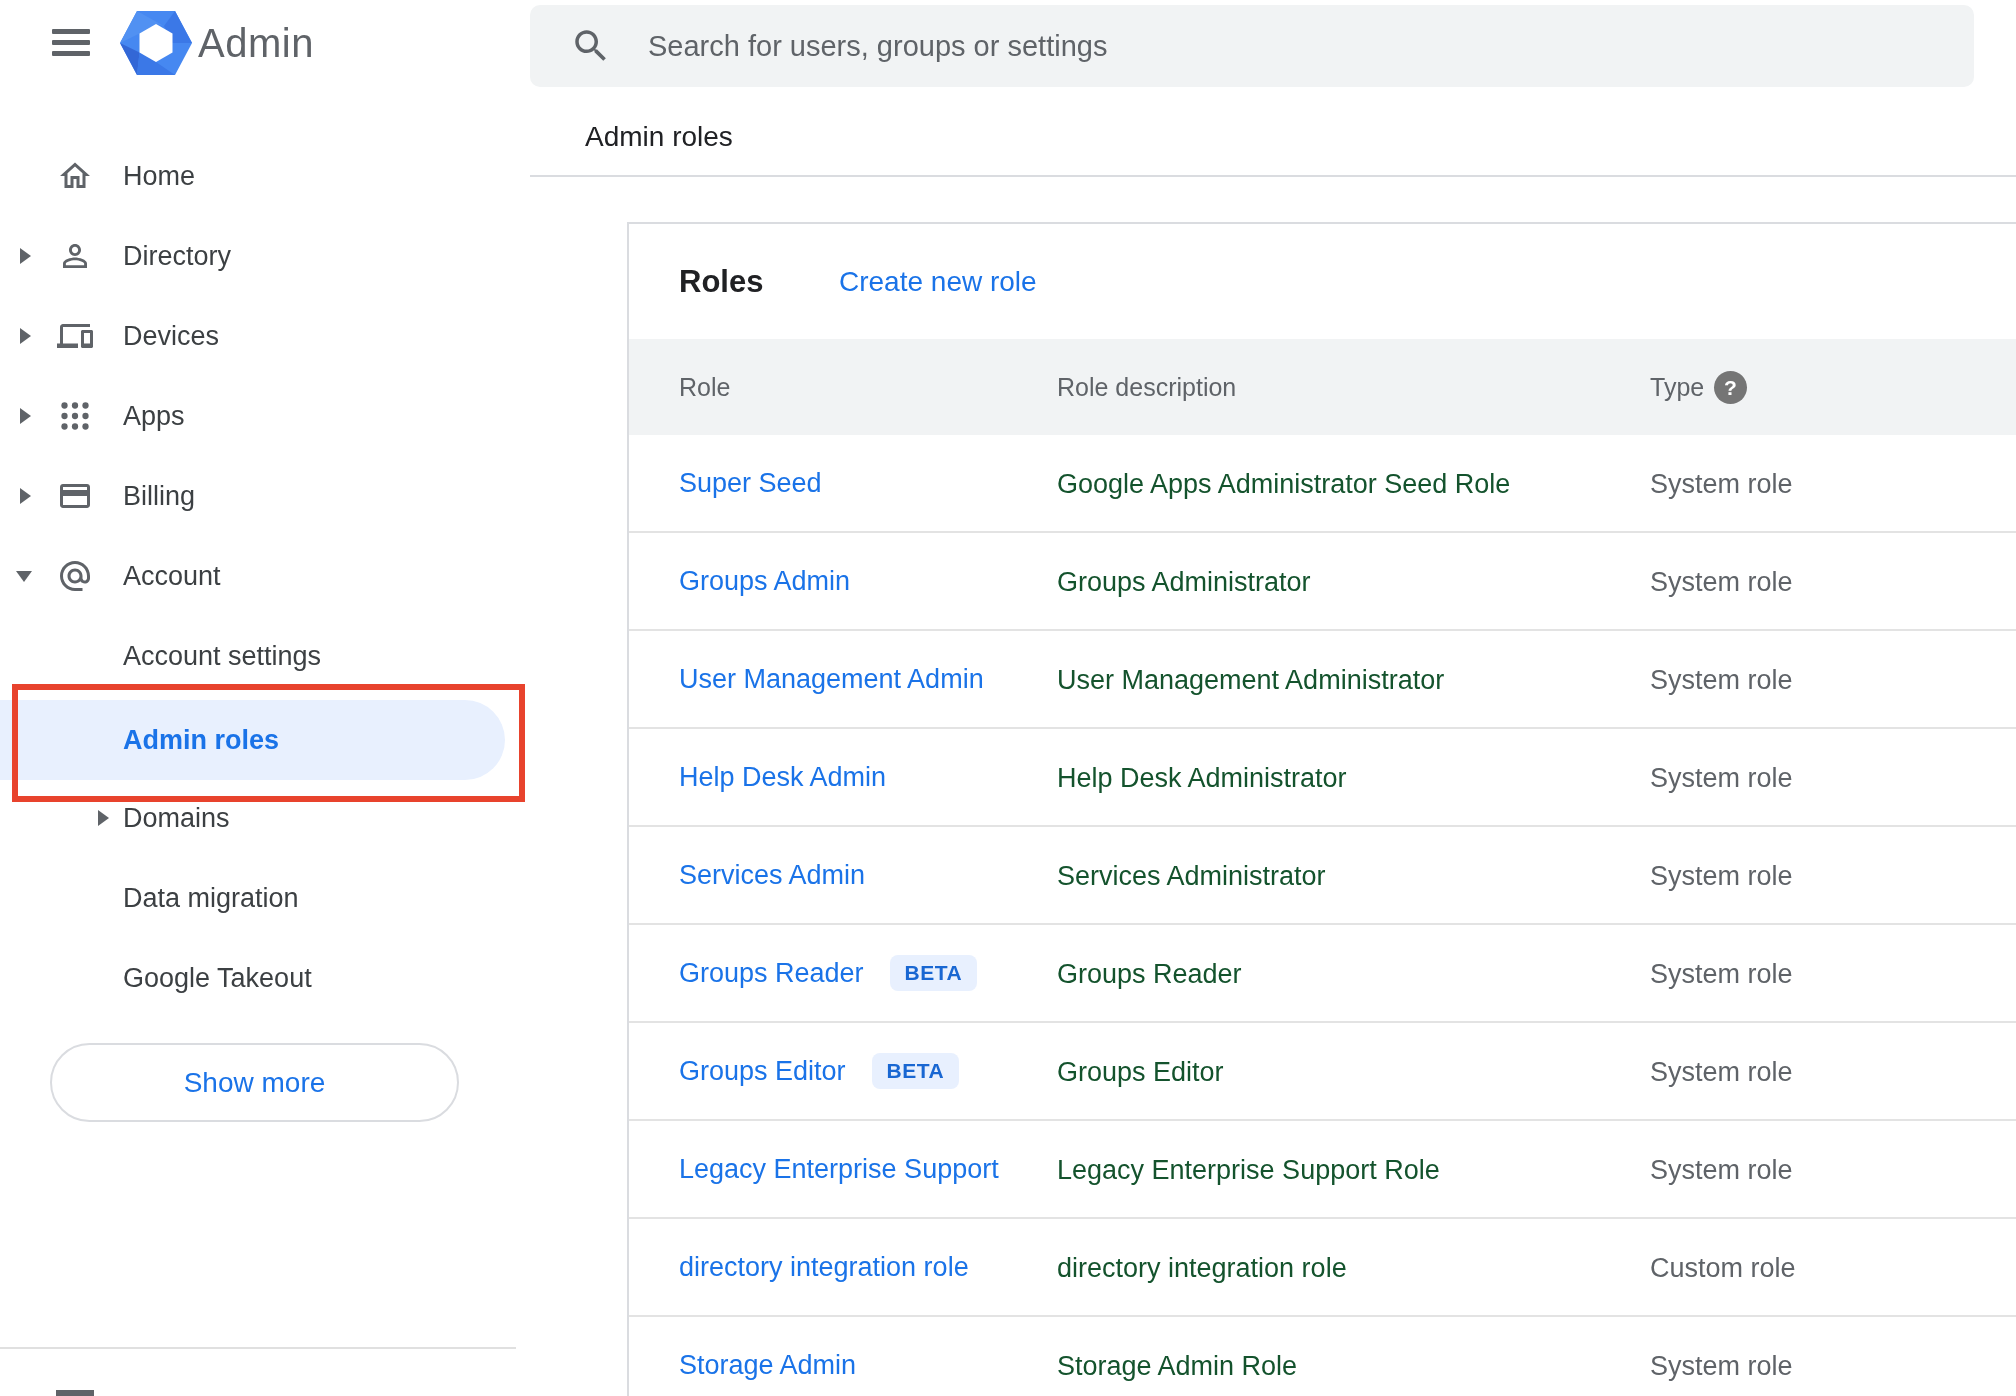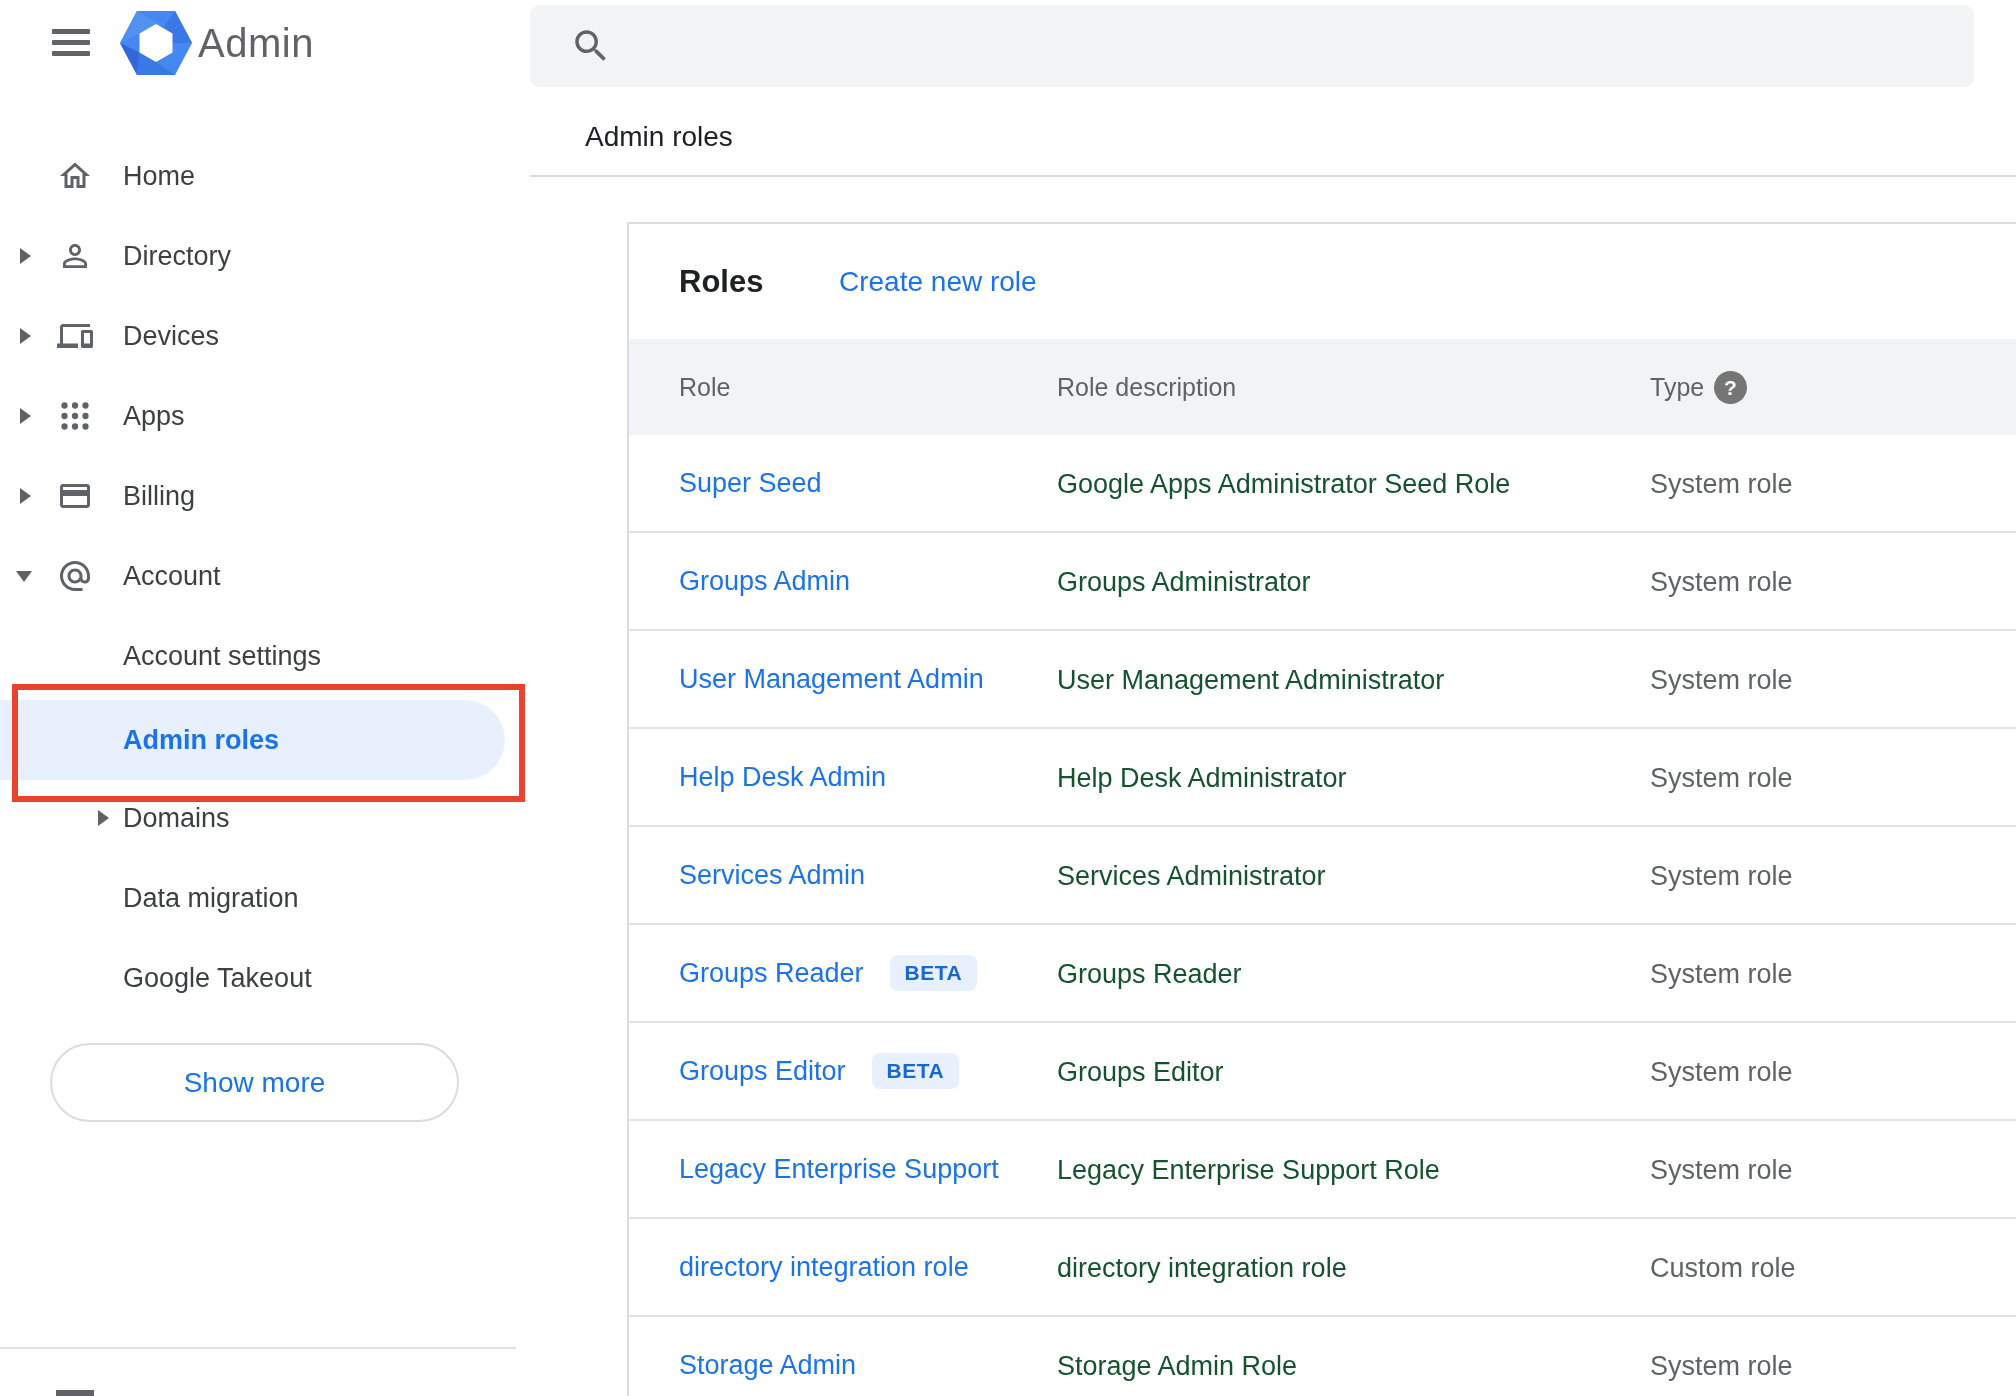--- a/index.html
+++ b/index.html
@@ -77,20 +77,21 @@
     <polygon points="2,34 21.5,43.5 19,66" fill="#3367d6"></polygon>
     <polygon points="19,66 57,66 38,53 21.5,43.5" fill="#3b78e7"></polygon>
     <polygon points="38,15 54.5,24.5 54.5,43.5 38,53 21.5,43.5 21.5,24.5" fill="#ffffff"></polygon>
   </svg>
   <div class="app-title">Admin</div>
 
   <div class="searchbar">
     <svg viewBox="0 0 24 24">
       <path fill="#5f6368" d="M15.5 14h-.79l-.28-.27C15.41 12.59 16 11.11 16 9.5 16 5.91 13.09 3 9.5 3S3 5.91 3 9.5 5.91 16 9.5 16c1.61 0 3.09-.59 4.23-1.57l.27.28v.79l5 4.99L20.49 19l-4.99-5zm-6 0C7.01 14 5 11.99 5 9.5S7.01 5 9.5 5 14 7.01 14 9.5 11.99 14 9.5 14z"></path>
     </svg>
+    <span class="search-ph">Search for users, groups or settings</span>
   </div>
 
   <div class="breadcrumb">Admin roles</div>
   <div class="crumb-divider"></div>
 
   <div class="side-item" style="top:136px;">
     <span class="s-icon">
       <svg viewBox="0 0 24 24">
           <path fill="#5f6368" d="M12 5.69l5 4.5V18h-2v-6H9v6H7v-7.81l5-4.5M12 3L2 12h3v8h6v-6h2v6h6v-8h3L12 3z"></path>
         </svg>

